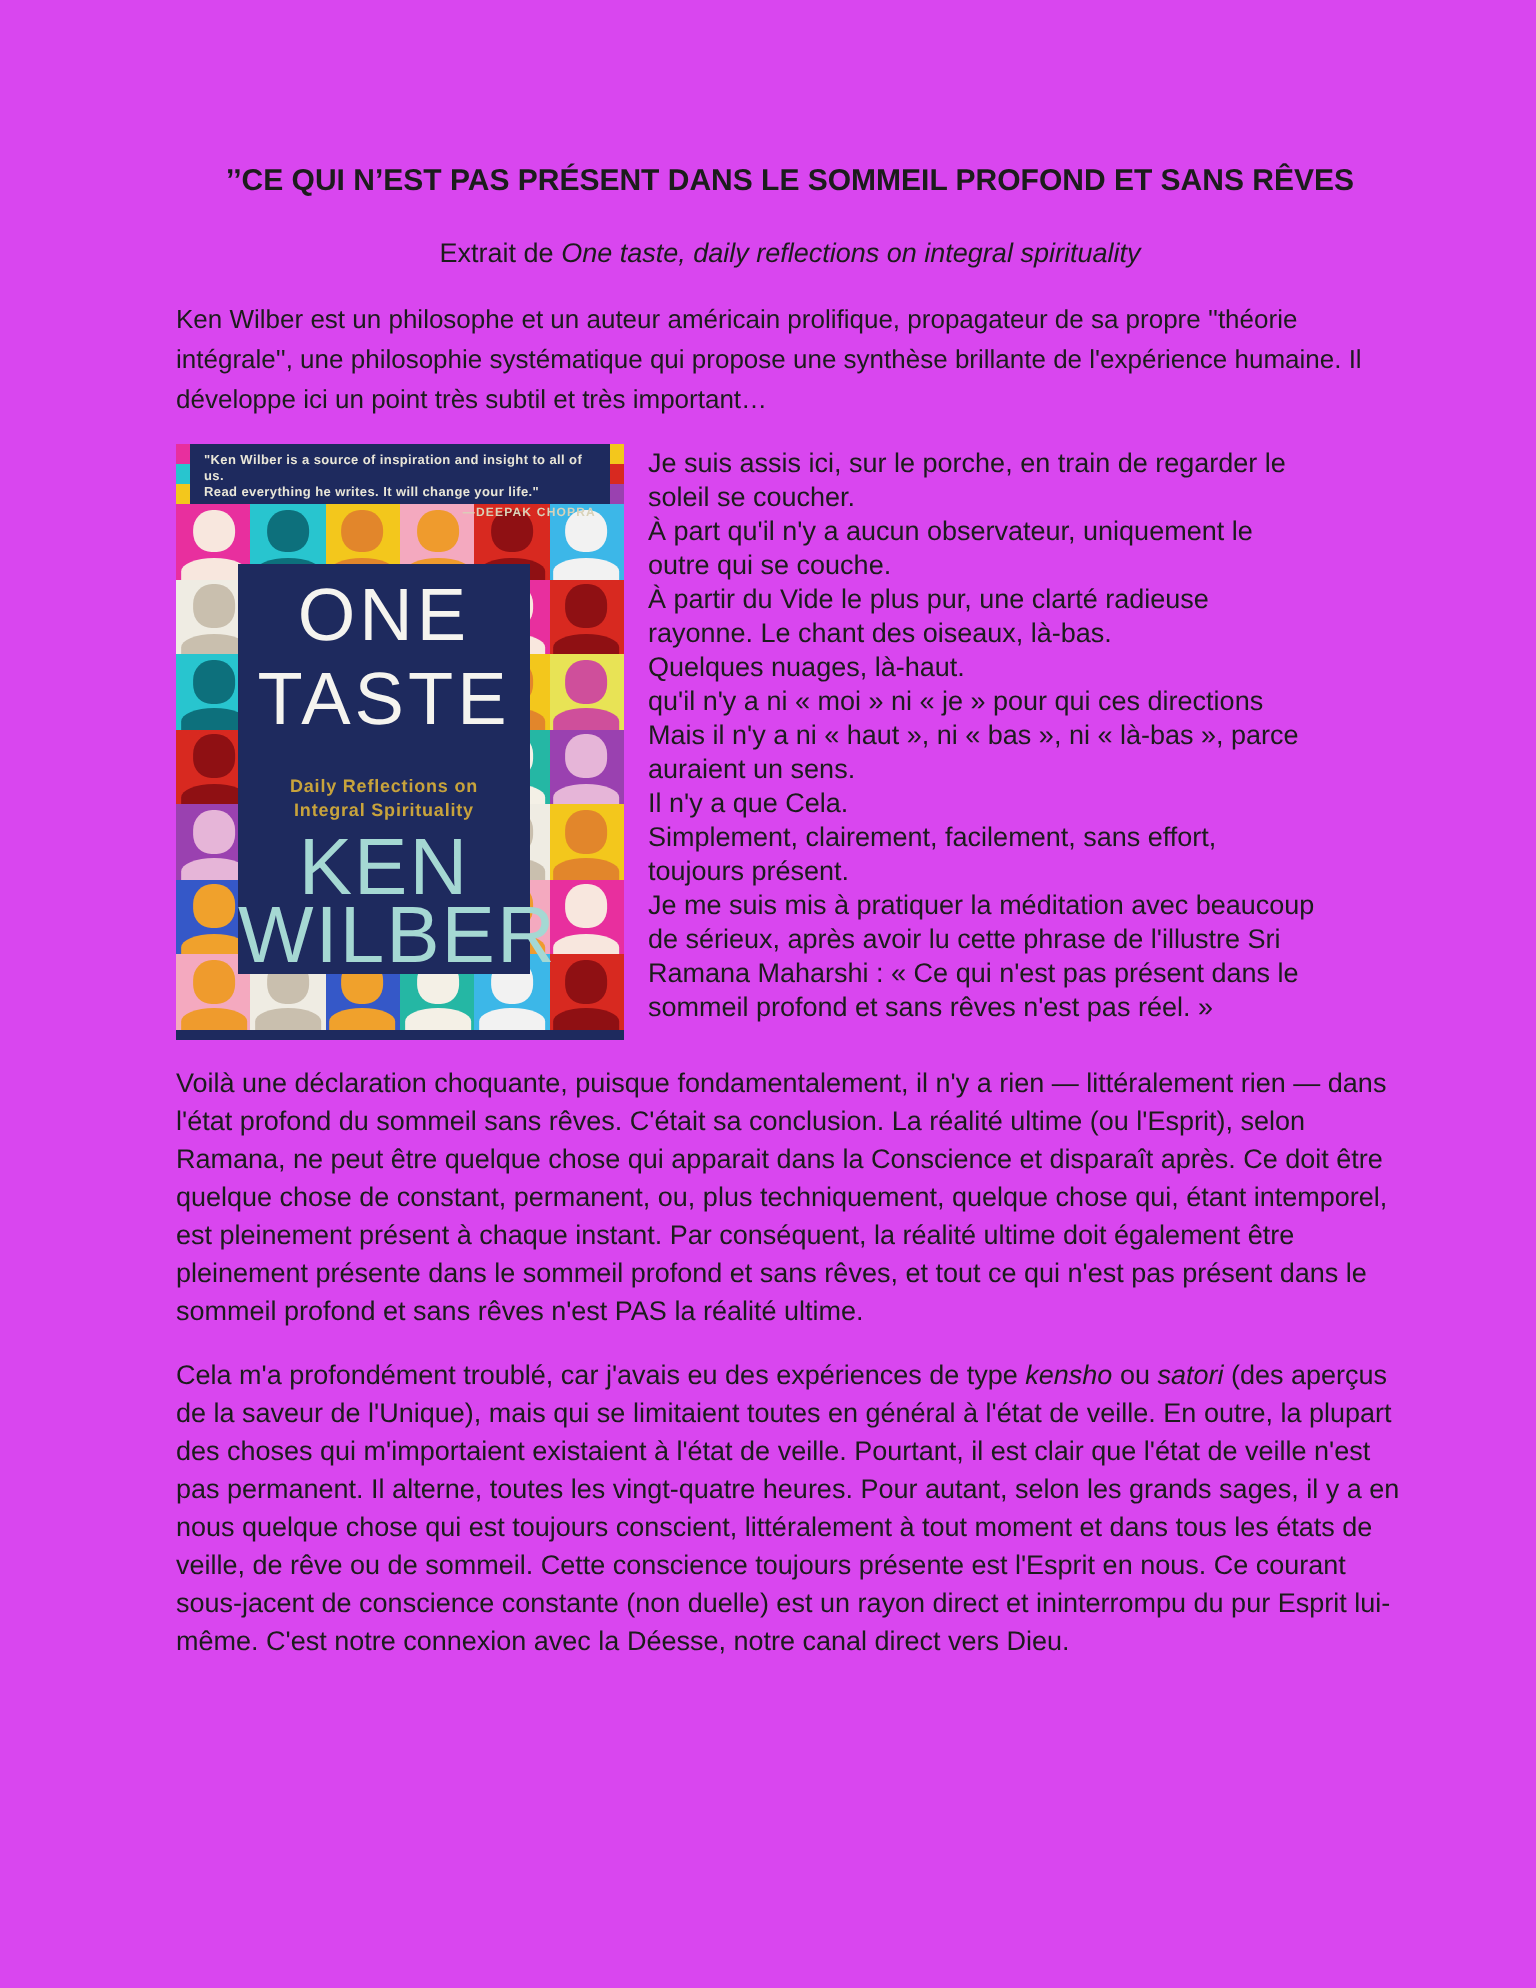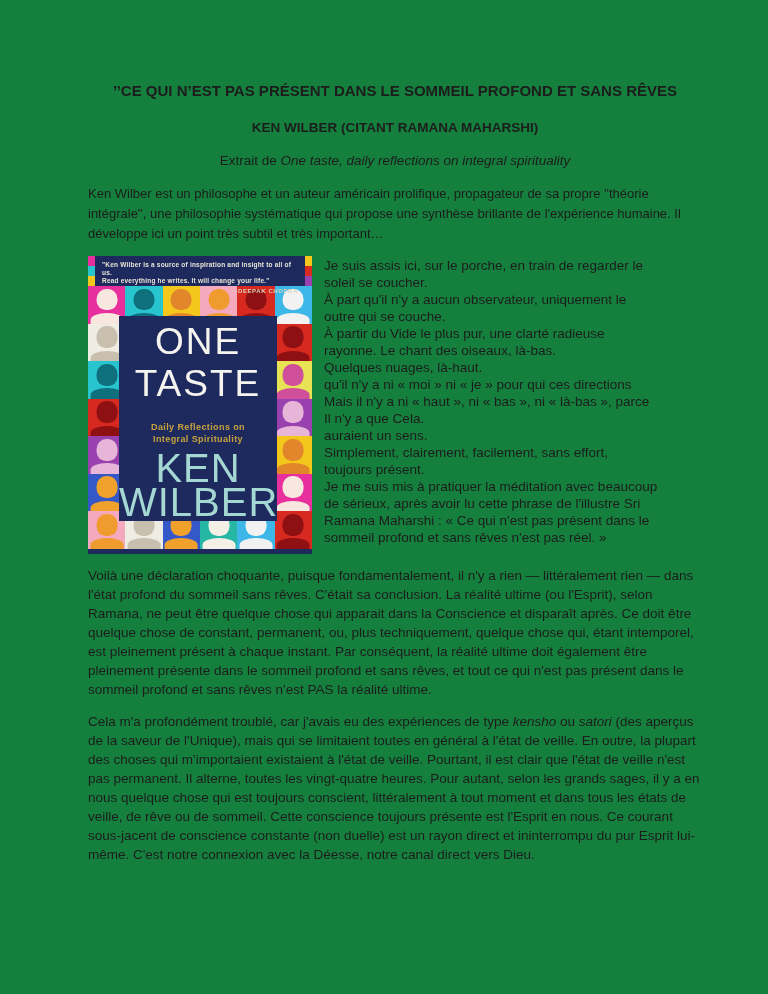--- a/index.html
+++ b/index.html
@@ -1,18 +1,18 @@
 <!DOCTYPE html>
 <html style="--navy: #1e2a5e; --title-white: #f5f4ef; --subtitle-gold: #c8a33c; --author-teal: #a5d8d3;"><head>
 <meta charset="utf-8">
 <style>
   * { margin:0; padding:0; box-sizing:border-box; }
   html,body { background:#ffffff; }
   .page {
-    position:relative; width:768px; height:994px; background:#15803d;
+    position:relative; width:768px; height:994px; background:#d946ef;
     font-family:"Liberation Sans","DejaVu Sans",sans-serif; color:#1c1c1c;
     overflow:hidden;
   }
   .doc { position:absolute; left:88px; top:0; width:614px; }
   .title { margin-top:79px; font-size:15px; line-height:24px; font-weight:bold; text-align:center; }
   .byline { margin-top:16px; font-size:13.5px; line-height:18px; font-weight:bold; text-align:center; }
   .source { margin-top:15px; font-size:13.5px; line-height:18px; text-align:center; }
   .source .it { font-style:italic; }
   .intro { margin-top:14px; font-size:13px; line-height:20px; }
   .media-row { margin-top:12px; display:flex; gap:12px; }
@@ -49,41 +49,40 @@
     transform:translateX(-50%); background:var(--fc,#eee);
     border-radius:46% 46% 44% 44%;
   }
   .tile::after {
     content:""; position:absolute; left:50%; bottom:-8%; width:88%; height:36%;
     transform:translateX(-50%); background:var(--fc,#eee);
     border-radius:50% 50% 0 0;
   }
   .cover-bottom-strip { position:absolute; left:0; right:0; bottom:0; height:5px; background:var(--navy,#1e2a5e); z-index:3; }
   .center-box {
-    position:absolute; left:31px; top:60px; width:158px; height:205px; z-index:2;
+    position:absolute; left:31px; top:60px; width:146px; height:205px; z-index:2;
     background:var(--navy,#1e2a5e); text-align:center;
   }
   .cover-title { color:var(--title-white,#f5f4ef); font-size:37px; line-height:42px; letter-spacing:2px; font-weight:400; }
   .cover-title.first { margin-top:5px; }
   .cover-subtitle { color:var(--subtitle-gold,#c8a33c); font-size:9px; line-height:12px; font-weight:bold; letter-spacing:0.4px; }
   .cover-subtitle.first { margin-top:16px; }
   .cover-author { color:var(--author-teal,#a5d8d3); font-size:40px; line-height:34px; letter-spacing:1px; font-weight:400; }
   .cover-author.first { margin-top:6px; }
 </style>
 </head>
 <body>
 
 <div class="page">
   <div class="doc">
 
     <div class="title">
       <div>’’CE QUI N’EST PAS PRÉSENT DANS LE SOMMEIL PROFOND ET SANS RÊVES</div>
     </div>
 
-    <div class="byline">KEN WILBER (CITANT RAMANA MAHARSHI)</div>
 
     <div class="source">
       <span>Extrait de </span><span class="it">One taste, daily reflections on integral spirituality</span>
     </div>
 
     <div class="intro">Ken Wilber est un philosophe et un auteur américain prolifique, propagateur de sa propre ''théorie intégrale'', une philosophie systématique qui propose une synthèse brillante de l'expérience humaine. Il développe ici un point très subtil et très important…</div>
 
     <div class="media-row">
 
       <div class="cover">
@@ -150,22 +149,22 @@
       <div class="poem">
           <div class="poem-line">Je suis assis ici, sur le porche, en train de regarder le</div>
           <div class="poem-line">soleil se coucher.</div>
           <div class="poem-line">À part qu'il n'y a aucun observateur, uniquement le</div>
           <div class="poem-line">outre qui se couche.</div>
           <div class="poem-line">À partir du Vide le plus pur, une clarté radieuse</div>
           <div class="poem-line">rayonne. Le chant des oiseaux, là-bas.</div>
           <div class="poem-line">Quelques nuages, là-haut.</div>
           <div class="poem-line">qu'il n'y a ni « moi » ni « je » pour qui ces directions</div>
           <div class="poem-line">Mais il n'y a ni « haut », ni « bas », ni « là-bas », parce</div>
+          <div class="poem-line">auraient un sens.</div>
           <div class="poem-line">Il n'y a que Cela.</div>
-          <div class="poem-line">auraient un sens.</div>
           <div class="poem-line">Simplement, clairement, facilement, sans effort,</div>
           <div class="poem-line">toujours présent.</div>
           <div class="poem-line">Je me suis mis à pratiquer la méditation avec beaucoup</div>
           <div class="poem-line">de sérieux, après avoir lu cette phrase de l'illustre Sri</div>
           <div class="poem-line">Ramana Maharshi : « Ce qui n'est pas présent dans le</div>
           <div class="poem-line">sommeil profond et sans rêves n'est pas réel. »</div>
         </div>
     </div>
 
     <div class="para para-1">Voilà une déclaration choquante, puisque fondamentalement, il n'y a rien — littéralement rien — dans l'état profond du sommeil sans rêves. C'était sa conclusion. La réalité ultime (ou l'Esprit), selon Ramana, ne peut être quelque chose qui apparait dans la Conscience et disparaît après. Ce doit être quelque chose de constant, permanent, ou, plus techniquement, quelque chose qui, étant intemporel, est pleinement présent à chaque instant. Par conséquent, la réalité ultime doit également être pleinement présente dans le sommeil profond et sans rêves, et tout ce qui n'est pas présent dans le sommeil profond et sans rêves n'est PAS la réalité ultime.</div>

